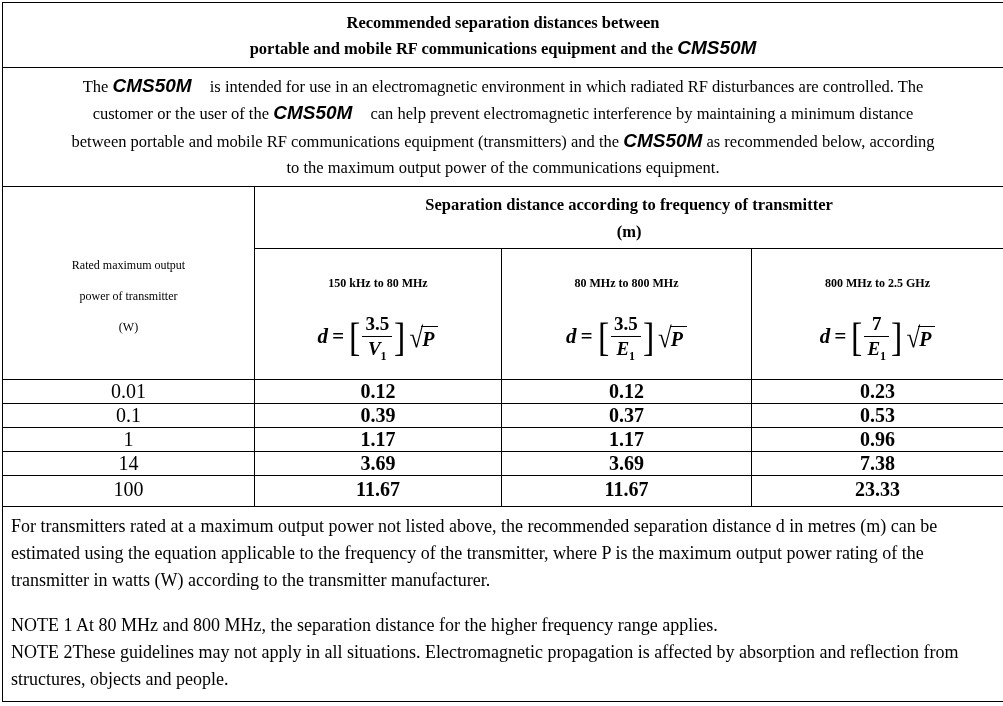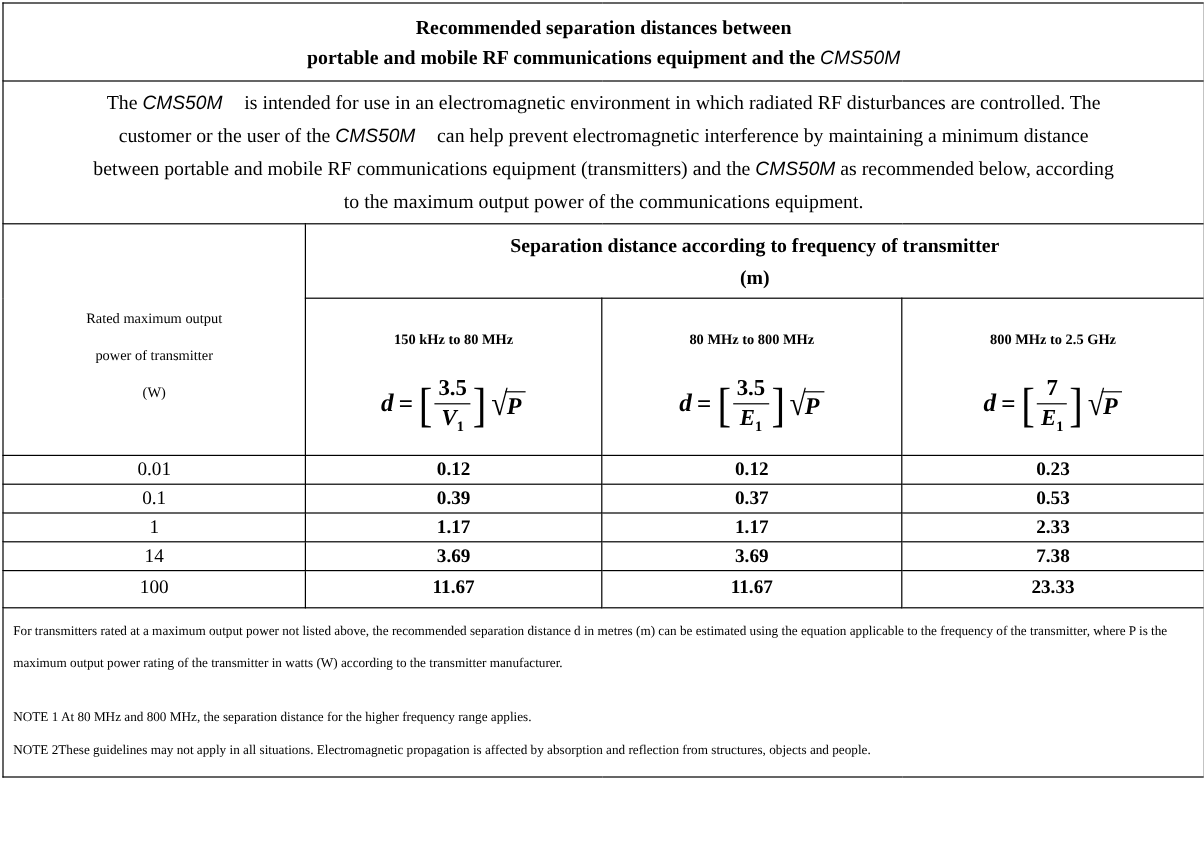--- a/index.html
+++ b/index.html
@@ -44,22 +44,22 @@
     text-align: center;
     font-size: 16.5px;
     line-height: 26.5px;
     padding: 4px 10px 4px 10px !important;
     height: 110px;
   }
   .intro-line { display: block; white-space: nowrap; }
   .dev {
     font-family: "Liberation Sans", "DejaVu Sans", sans-serif;
     font-style: italic;
-    font-weight: normal;
-    font-size: 16px;
+    font-weight: bold;
+    font-size: 19px;
   }
   .gapsp { display: inline-block; width: 14px; }
   .rated-cell {
     text-align: center;
     font-weight: normal;
     font-size: 12px;
     line-height: 31px;
     vertical-align: top;
     padding-top: 26px !important;
   }
@@ -155,29 +155,29 @@
     vertical-align: middle;
     border-top: 1.6px solid #000;
     padding: 1px 4px 0 1px;
     font-style: italic;
     font-size: 20px;
     font-weight: bold;
     margin-left: -2px;
   }
   td.datacell {
     text-align: center;
-    font-size: 16px;
+    font-size: 20px;
     height: 23px;
     line-height: 23px;
   }
   td.datacell.power { font-weight: normal; }
   td.datacell.dist { font-weight: bold; }
   td.lastrow-pad { height: 28px; }
   .note-cell {
-    font-size: 11px;
+    font-size: 18px;
     line-height: 27px;
     padding: 6px 8px 8px 8px !important;
     text-align: left;
   }
   .note-cell p { margin: 0; }
   .note-cell .spacer { display: block; height: 18px; }
   .note-label { white-space: pre; }
 </style>
 </head>
 <body>
@@ -250,21 +250,21 @@
       <tr>
         <td class="datacell power">0.1</td>
         <td class="datacell dist">0.39</td>
         <td class="datacell dist">0.37</td>
         <td class="datacell dist">0.53</td>
       </tr>
       <tr>
         <td class="datacell power">1</td>
         <td class="datacell dist">1.17</td>
         <td class="datacell dist">1.17</td>
-        <td class="datacell dist">2.33</td>
+        <td class="datacell dist">0.96</td>
       </tr>
       <tr>
         <td class="datacell power">14</td>
         <td class="datacell dist">3.69</td>
         <td class="datacell dist">3.69</td>
         <td class="datacell dist">7.38</td>
       </tr>
       <tr>
         <td class="datacell power lastrow-pad" style="vertical-align:top;padding-top:2px !important;">100</td>
         <td class="datacell dist lastrow-pad" style="vertical-align:top;padding-top:2px !important;">11.67</td>

